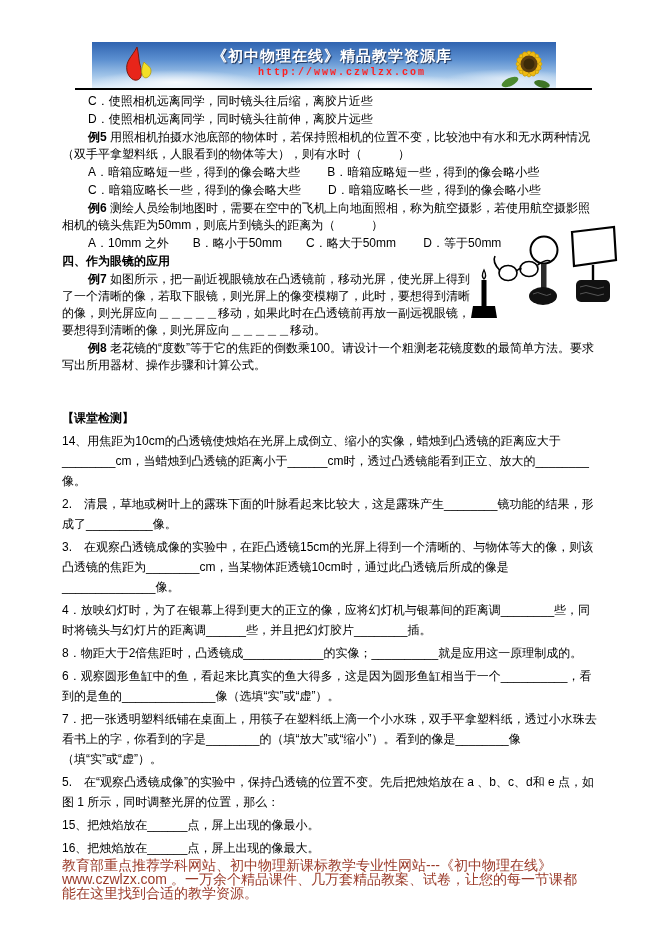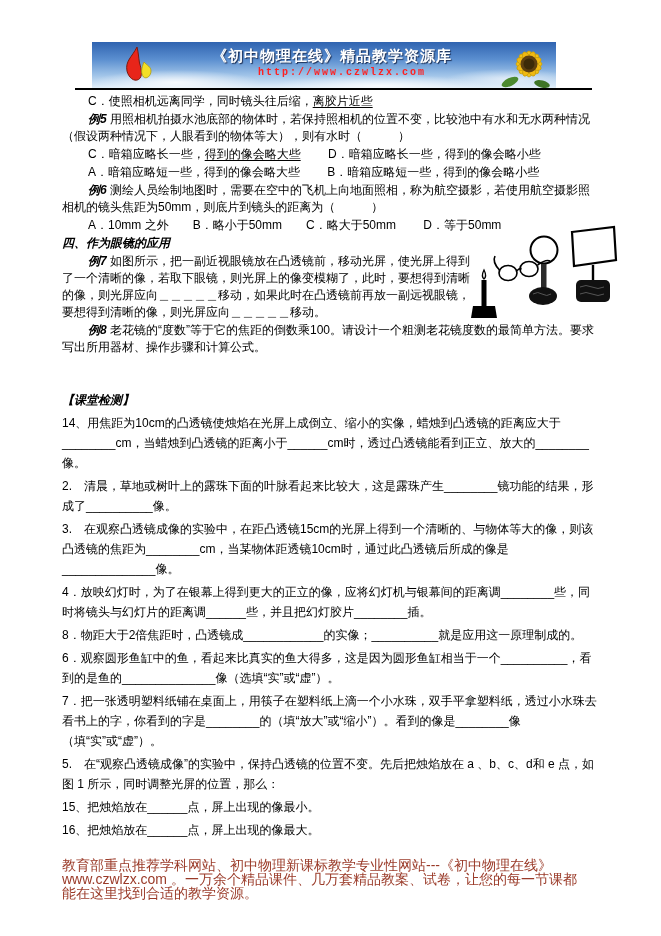--- a/index.html
+++ b/index.html
@@ -36,22 +36,22 @@
   
   .top-rule{position:absolute;left:75px;top:88px;width:517px;height:0;border-top:2px solid #000;}
   
   .content{position:absolute;left:62px;top:93px;width:540px;}
   .para{font-size:12px;line-height:17px;margin:0 0 1px 0;}
   .quiz .para{line-height:20px;margin:0 0 3px 0;}
   .ind{text-indent:26px;}
   .narrow{width:412px;}
   .gap-top{margin-top:34px !important;}
   .head-b{font-weight:bold;}
-  .seg-b{font-weight:bold;font-style:italic;}
-  .seg-u{text-decoration:underline;text-underline-offset:2px;margin-top:29px;}
+  .seg-b{font-weight:bold;}
+  .seg-u{text-underline-offset:2px;margin-top:29px;}
   
   .lens-figure{position:absolute;left:470px;top:222px;}
   
   .footer{
     position:absolute;left:62px;top:858px;width:528px;
     font-size:14px;line-height:14px;color:#9a3a28;
   }
 </style>
 </head>
 <body>
@@ -84,23 +84,24 @@
       </g>
     </svg>
   </span>
 </div>
 
 <div class="top-rule"></div>
 
 <div class="content">
   <div id="examples-list" class="examples">
       <div class="para ind"><span>C．使照相机远离同学，同时镜头往后缩，</span><span class="seg-u">离胶片近些</span></div>
-      <div class="para ind"><span class="seg-b">例5</span><span> 用照相机拍摄水池底部的物体时，若保持照相机的位置不变，比较池中有水和无水两种情况（假设两种情况下，人眼看到的物体等大），则有水时（　　　）</span></div>
+      <div class="para ind"><span>D．使照相机远离同学，同时镜头往前伸，</span><span class="seg-u">离胶片远些</span></div>
+      <div class="para ind"><span class="seg-b">例5</span><span> 用照相机拍摄水池底部的物体时，若保持照相机的位置不变，比较池中有水和无水两种情况（双手平拿塑料纸，人眼看到的物体等大），则有水时（　　　）</span></div>
+      <div class="para ind"><span>A．暗箱应略短一些，得到的像会略大些　　 B．暗箱应略短一些，得到的像会略小些</span></div>
       <div class="para ind"><span>C．暗箱应略长一些，</span><span class="seg-u">得到的像会略大些</span><span>　　 D．暗箱应略长一些，得到的像会略小些</span></div>
-      <div class="para ind"><span>A．暗箱应略短一些，得到的像会略大些　　 B．暗箱应略短一些，得到的像会略小些</span></div>
       <div class="para ind"><span class="seg-b">例6</span><span> 测绘人员绘制地图时，需要在空中的飞机上向地面照相，称为航空摄影，若使用航空摄影照相机的镜头焦距为50mm，则底片到镜头的距离为（　　　）</span></div>
       <div class="para ind"><span>A．10mm 之外　　B．略小于50mm　　C．略大于50mm　　 D．等于50mm</span></div>
       <div class="para head-b"><span class="seg-b">四、作为眼镜的应用</span></div>
       <div class="para ind narrow"><span class="seg-b">例7</span><span> 如图所示，把一副近视眼镜放在凸透镜前，移动光屏，使光屏上得到了一个清晰的像，若取下眼镜，则光屏上的像变模糊了，此时，要想得到清晰的像，则光屏应向＿＿＿＿＿移动，如果此时在凸透镜前再放一副远视眼镜，要想得到清晰的像，则光屏应向＿＿＿＿＿移动。</span></div>
       <div class="para ind"><span class="seg-b">例8</span><span> 老花镜的“度数”等于它的焦距的倒数乘100。请设计一个粗测老花镜度数的最简单方法。要求写出所用器材、操作步骤和计算公式。</span></div>
     </div>
   <div id="quiz-list" class="quiz">
       <div class="para head-b gap-top"><span class="seg-b">【课堂检测】</span></div>
       <div class="para"><span>14、用焦距为10cm的凸透镜使烛焰在光屏上成倒立、缩小的实像，蜡烛到凸透镜的距离应大于________cm，当蜡烛到凸透镜的距离小于______cm时，透过凸透镜能看到正立、放大的________像。</span></div>
       <div class="para"><span>2.　清晨，草地或树叶上的露珠下面的叶脉看起来比较大，这是露珠产生________镜功能的结果，形成了__________像。</span></div>

